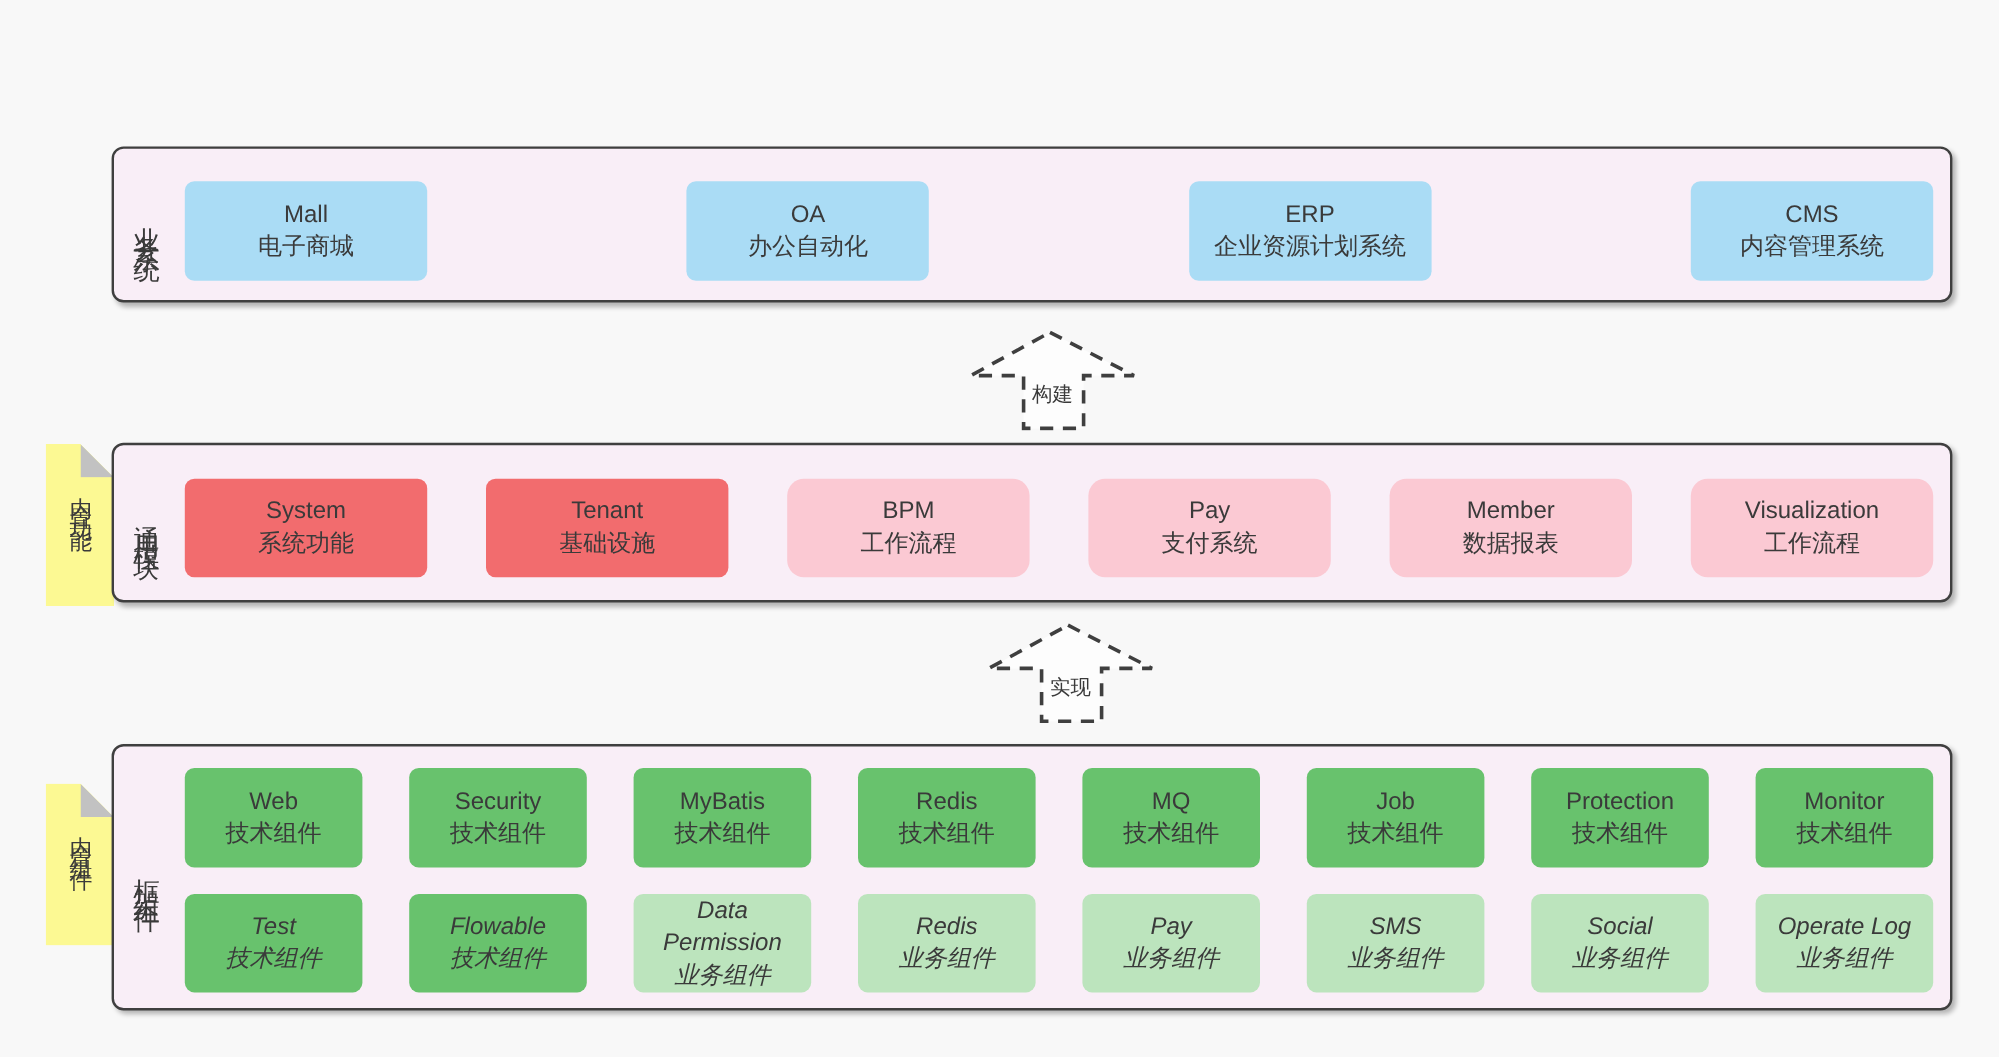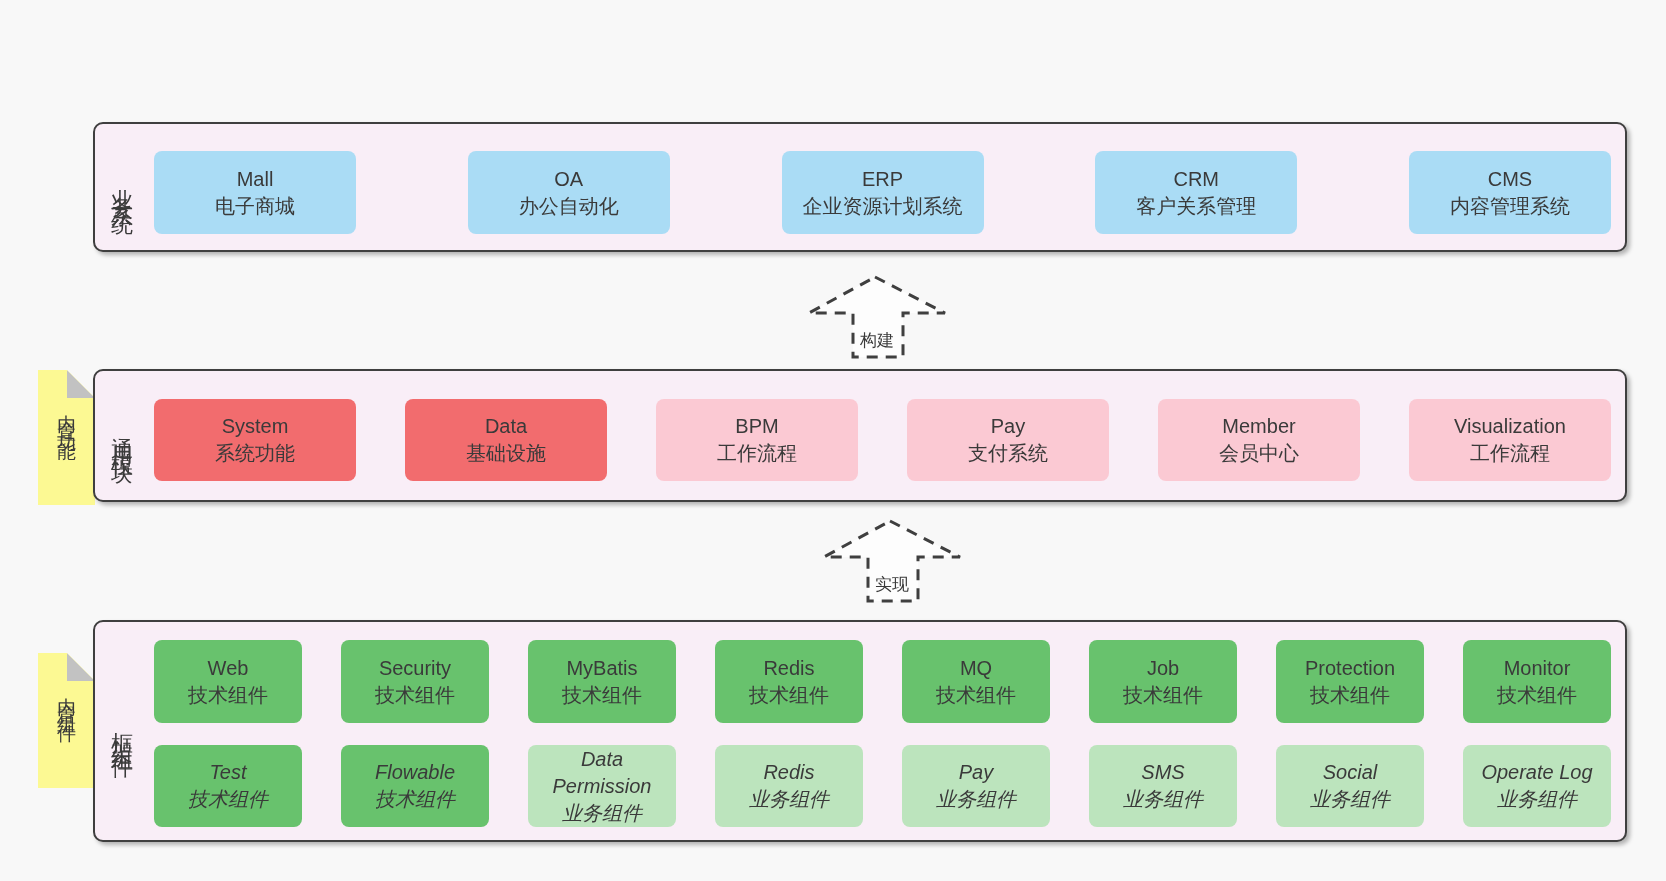--- a/index.html
+++ b/index.html
@@ -64,21 +64,21 @@
     color:var(--text,#3a3a3a);
     padding:0 4px;
   }
   .row-6 .box { width:202px; height:83px; }
   .row-8 .box { width:148px; height:83px; }
   #section-modules .box { height:82px; }
   .box-row.r2 .box { height:82px; }
 
   .blue        { background:var(--box-blue,#aadcf5); }
   .red         { background:var(--box-red,#f26c6e); }
-  .pink        { background:var(--box-pink,#fbc9d3); }
+  .pink        { background:var(--box-pink,#fbc9d3);border-radius:14px; }
   .green       { background:var(--box-green,#68c26d); }
   .green-light { background:var(--box-green-light,#bce4bd); }
 
   
   .sticky {
     position:absolute;
     left:38px; width:57px; height:135px;
     background:var(--sticky-yellow,#fcf993);
     clip-path:polygon(0 0, calc(100% - 28px) 0, 100% 28px, 100% 100%, 0 100%);
   }
@@ -109,21 +109,21 @@
   .block-arrow svg { position:absolute; left:0; top:0; }
   .block-arrow polygon {
     fill:#fdfdfd;
     stroke:var(--container-border,#3f3f3f);
     stroke-width:3;
     stroke-dasharray:11 8;
     stroke-linejoin:miter;
   }
   .arrow-label {
     position:absolute;
-    left:50%; top:56px;
+    left:50%; top:44px;
     transform:translateX(-50%);
     background:#fdfdfd;
     font-size:17px;
     line-height:20px;
     padding:0 3px;
     white-space:nowrap;
     color:var(--text,#3a3a3a);
   }
 </style>
 </head>
@@ -147,24 +147,20 @@
     </div>
     <div class="box blue">
       <div>OA</div>
       <div>办公自动化</div>
     </div>
     <div class="box blue">
       <div>ERP</div>
       <div>企业资源计划系统</div>
     </div>
     <div class="box blue">
-      <div>CRM</div>
-      <div>客户关系管理</div>
-    </div>
-    <div class="box blue">
       <div>CMS</div>
       <div>内容管理系统</div>
     </div>
   </div>
 </div>
 
 <div class="block-arrow" id="arrow-build">
   <svg width="140" height="84" viewBox="0 0 140 84">
     <polygon points="68,2 138,38 96,38 96,82 46,82 46,38 2,38"></polygon>
   </svg>
@@ -172,34 +168,34 @@
 </div>
 
 <div class="section" id="section-modules">
   <div class="v-label">通用模块</div>
   <div class="box-row row-6">
     <div class="box red">
       <div>System</div>
       <div>系统功能</div>
     </div>
     <div class="box red">
-      <div>Data</div>
+      <div>Tenant</div>
       <div>基础设施</div>
     </div>
     <div class="box pink">
       <div>BPM</div>
       <div>工作流程</div>
     </div>
     <div class="box pink">
       <div>Pay</div>
       <div>支付系统</div>
     </div>
     <div class="box pink">
       <div>Member</div>
-      <div>会员中心</div>
+      <div>数据报表</div>
     </div>
     <div class="box pink">
       <div>Visualization</div>
       <div>工作流程</div>
     </div>
   </div>
 </div>
 
 <div class="block-arrow" id="arrow-implement">
   <svg width="140" height="84" viewBox="0 0 140 84">

